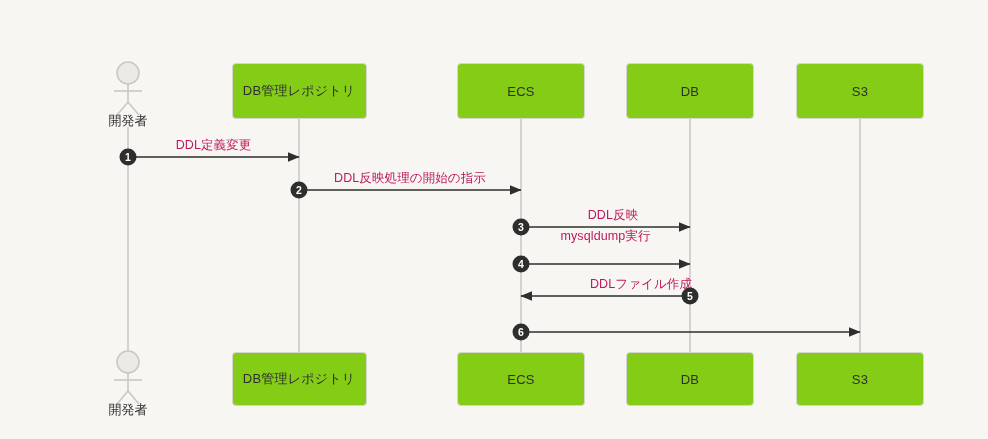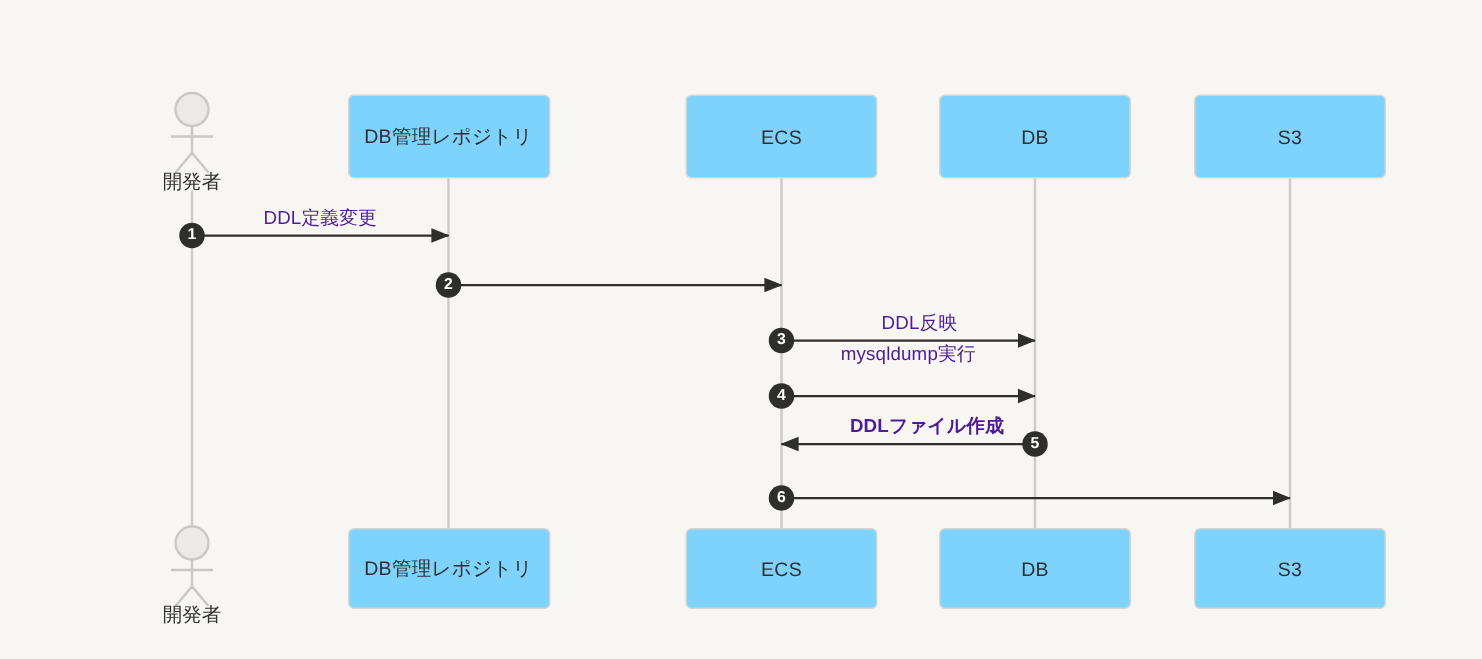--- a/index.html
+++ b/index.html
@@ -21,41 +21,41 @@
   svg#canvas {
     position: absolute;
     left: 0;
     top: 0;
     width: 988px;
     height: 439px;
   }
   .participant-box {
     position: absolute;
     box-sizing: border-box;
-    background: #7dd3fc;
+    background: #84cc16;
     border: 1px solid #d5d5d2;
     border-radius: 4px;
     display: flex;
     align-items: center;
     justify-content: center;
     color: #2f2f2f;
     font-size: 13px;
     letter-spacing: 0.2px;
   }
   .actor-label {
     position: absolute;
     color: #2f2f2f;
     font-size: 13px;
     text-align: center;
     white-space: nowrap;
     transform: translateX(-50%);
   }
   .msg-label {
     position: absolute;
-    color: #4c1d95;
+    color: #be185d;
     font-size: 12.5px;
     white-space: nowrap;
     transform: translateX(-50%);
     letter-spacing: 0.1px;
   }
   .seq-marker {
     position: absolute;
     width: 17px;
     height: 17px;
     border-radius: 50%;
@@ -133,21 +133,22 @@
       <span>DB</span>
     </div>
     <div class="participant-box" style="left: 796px; top: 63px; width: 128px; height: 56px;">
       <span>S3</span>
     </div>
     <div class="participant-box" style="left: 796px; top: 352px; width: 128px; height: 54px;">
       <span>S3</span>
     </div>
     <div class="msg-label" style="left: 213.5px; top: 137px;">DDL定義変更</div>
     <div class="seq-marker" style="left: 128px; top: 157px;">1</div>
+    <div class="msg-label" style="left: 410px; top: 170px;">DDL反映処理の開始の指示</div>
     <div class="seq-marker" style="left: 299px; top: 190px;">2</div>
     <div class="msg-label" style="left: 613px; top: 207px;">DDL反映</div>
     <div class="seq-marker" style="left: 521px; top: 227px;">3</div>
     <div class="msg-label" style="left: 605.5px; top: 228px;">mysqldump実行</div>
     <div class="seq-marker" style="left: 521px; top: 264px;">4</div>
-    <div class="msg-label" style="left: 618px; top: 276px; font-weight: bold;">DDLファイル作成</div>
+    <div class="msg-label" style="left: 641px; top: 276px;">DDLファイル作成</div>
     <div class="seq-marker" style="left: 690px; top: 296px;">5</div>
     <div class="seq-marker" style="left: 521px; top: 332px;">6</div>
   </div>
 
 </body></html>

